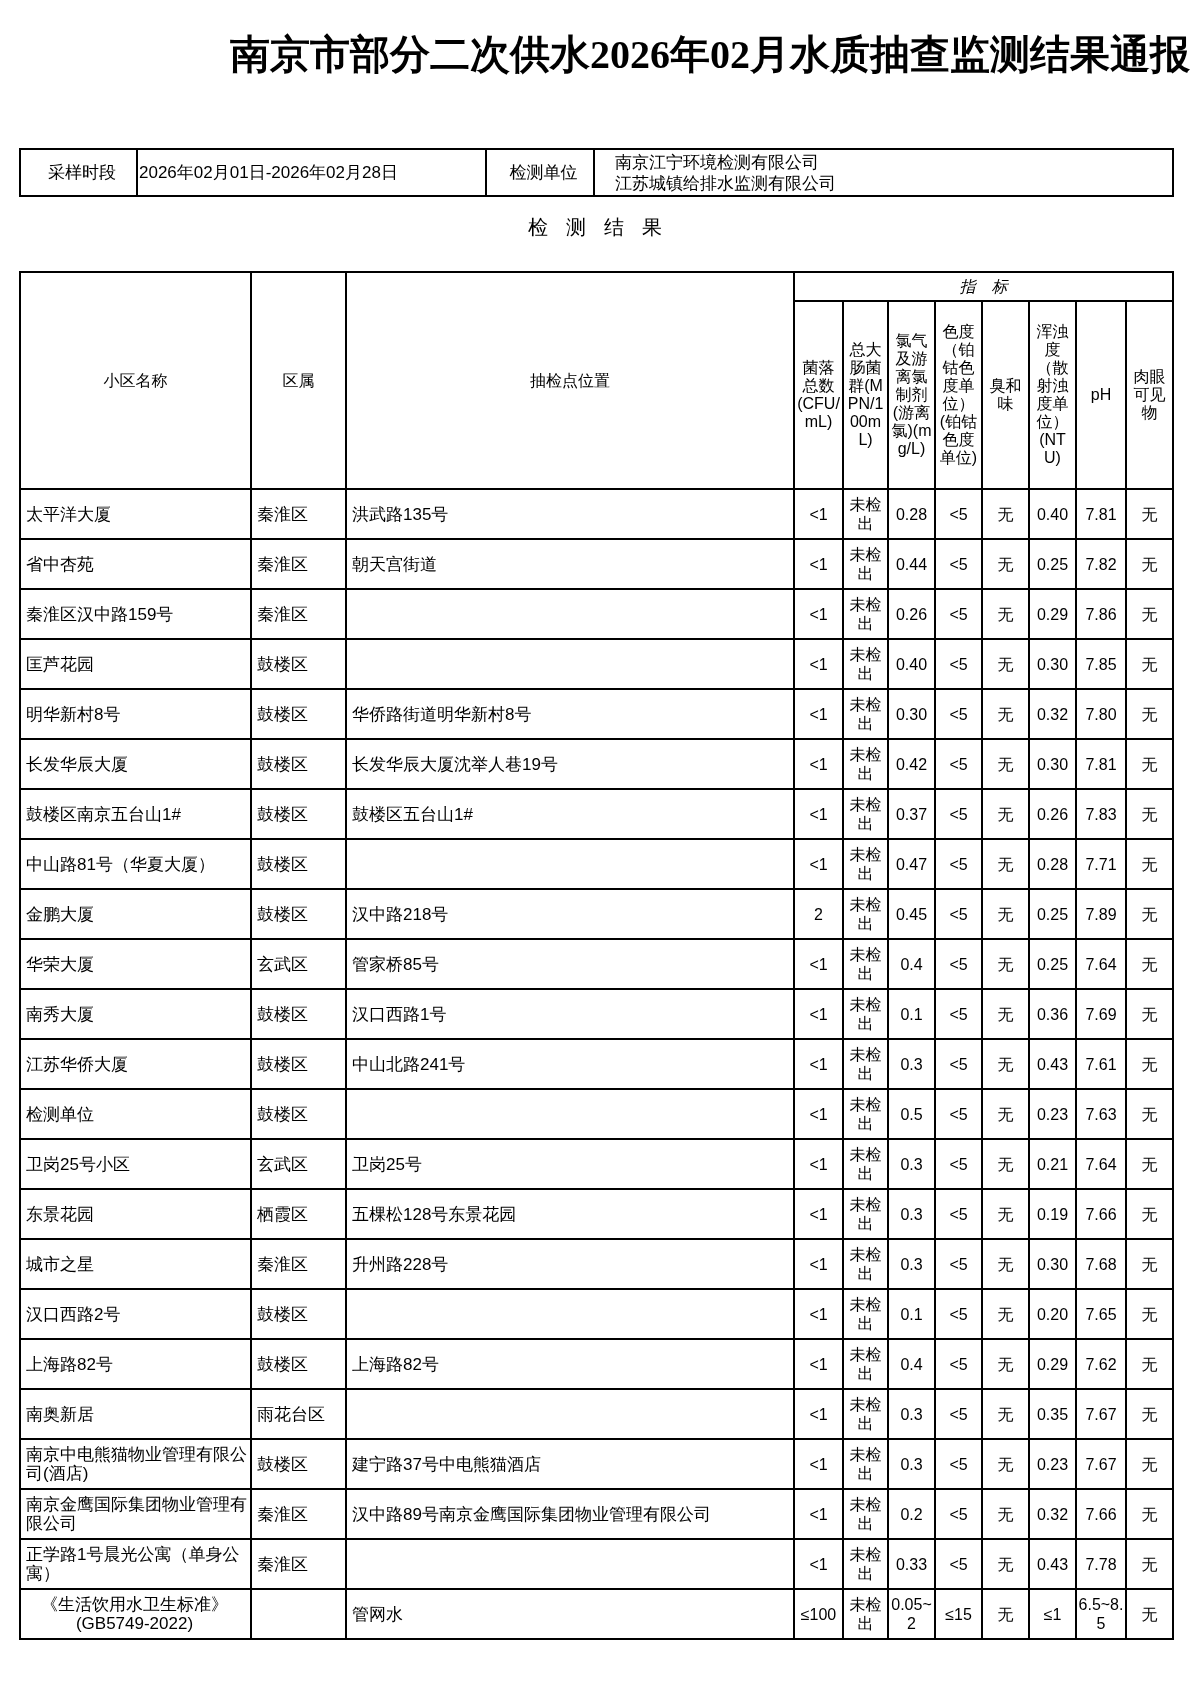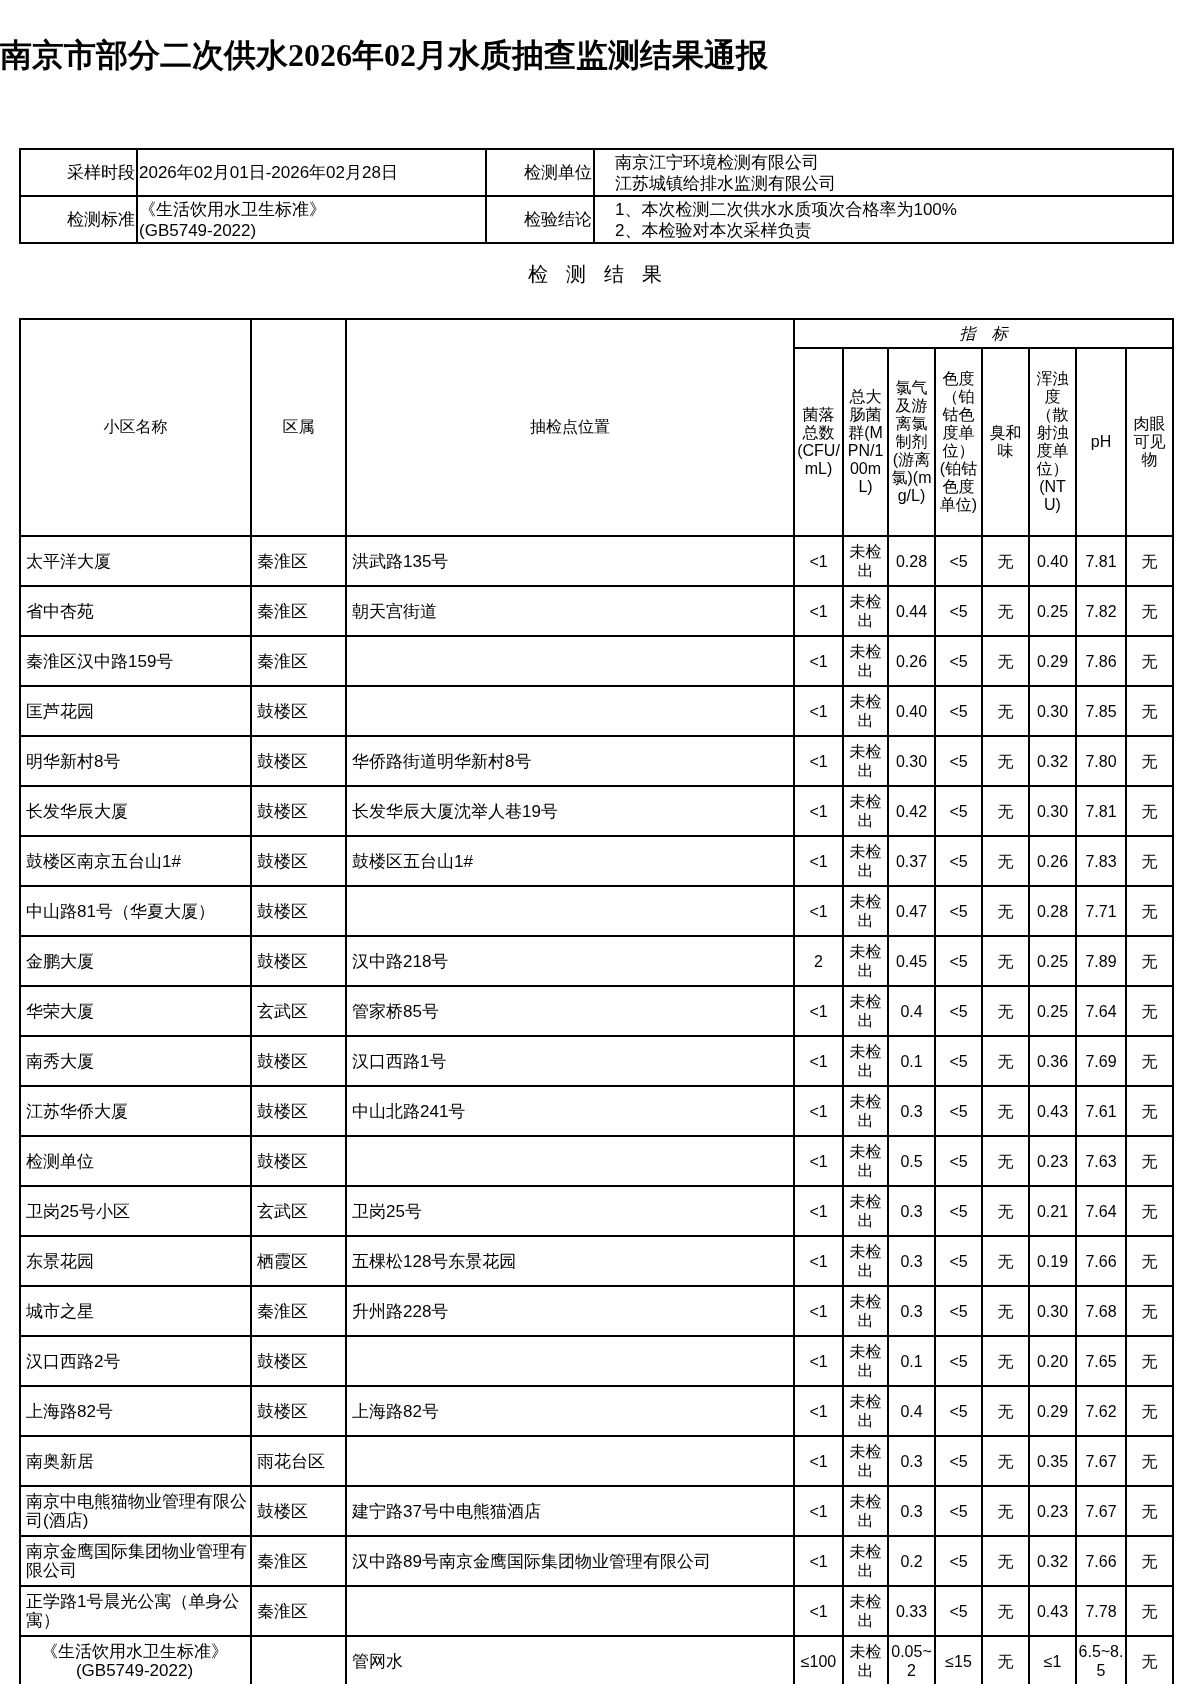--- a/index.html
+++ b/index.html
@@ -4,36 +4,36 @@
 <style>
   html,body{margin:0;padding:0;background:#ffffff;}
   body{
     width:1190px;height:1684px;
     font-family:"Liberation Sans","DejaVu Sans",sans-serif;
     color:#000;
     position:relative;
   }
   .page-title{
     padding-top:36px;
-    text-align:left;
-    font-size:32px;
+    text-align:right;
+    font-size:40px;
     font-weight:bold;
     line-height:38px;
     font-family:"Liberation Serif","DejaVu Serif",serif;
   }
   table{border-collapse:collapse;table-layout:fixed;}
   td,th{border:2px solid #000;overflow:hidden;}
   
   .info-table{
     margin:74px 0 0 19px;
     width:1153px;
     font-size:17px;
   }
   .info-table td{height:43px;line-height:21px;vertical-align:middle;}
-  .cell-label{text-align:right;padding-left:8px;border-radius:8px;}
+  .cell-label{text-align:center;padding-left:8px;border-radius:8px;}
   .cell-val-center{text-align:left;}
   .cell-val-left{text-align:left;padding-left:20px;}
   
   .section-title{
     margin-top:18px;
     text-align:center;
     font-size:20px;
     letter-spacing:18px;
     text-indent:18px;
     line-height:24px;
@@ -54,21 +54,21 @@
     padding:0 1px;
   }
   .group-header{
     height:27px;
     letter-spacing:16px;
     text-indent:16px;
     font-size:17px;
     font-style:italic;
   }
   .tall-header{height:186px;}
-  .left-col-header{text-align:left;padding-left:6px;font-size:17px;font-family:Liberation Mono, monospace;}
+  .left-col-header{text-align:left;padding-left:6px;font-size:17px;}
   .results-table td{
     height:46px;
     vertical-align:middle;
     line-height:19px;
   }
   .cell-left{text-align:left;padding-left:5px;padding-right:2px;}
   .cell-center{text-align:center;word-break:break-all;font-size:16px;line-height:18px;padding:0 1px;}
   .standard-row td:first-child{
     text-align:center;
     padding-left:0;
@@ -88,32 +88,20 @@
       <col style="width:579px">
   </colgroup>
   <tbody>
       <tr>
     <td class="cell-label">采样时段</td>
     <td class="cell-val-center">2026年02月01日-2026年02月28日</td>
     <td class="cell-label">检测单位</td>
     <td class="cell-val-left">
       <div>南京江宁环境检测有限公司</div>
       <div>江苏城镇给排水监测有限公司</div>
-    </td>
-  </tr>
-  <tr>
-    <td class="cell-label">检测标准</td>
-    <td class="cell-val-center">
-      <div>《生活饮用水卫生标准》</div>
-      <div>(GB5749-2022)</div>
-    </td>
-    <td class="cell-label">检验结论</td>
-    <td class="cell-val-left">
-      <div>1、本次检测二次供水水质项次合格率为100%</div>
-      <div>2、本检验对本次采样负责</div>
     </td>
   </tr>
 </tbody>
   </table>
 
 <div class="section-title">检测结果</div>
 
 <table class="results-table">
   <colgroup>
     <col style="width:231px">

